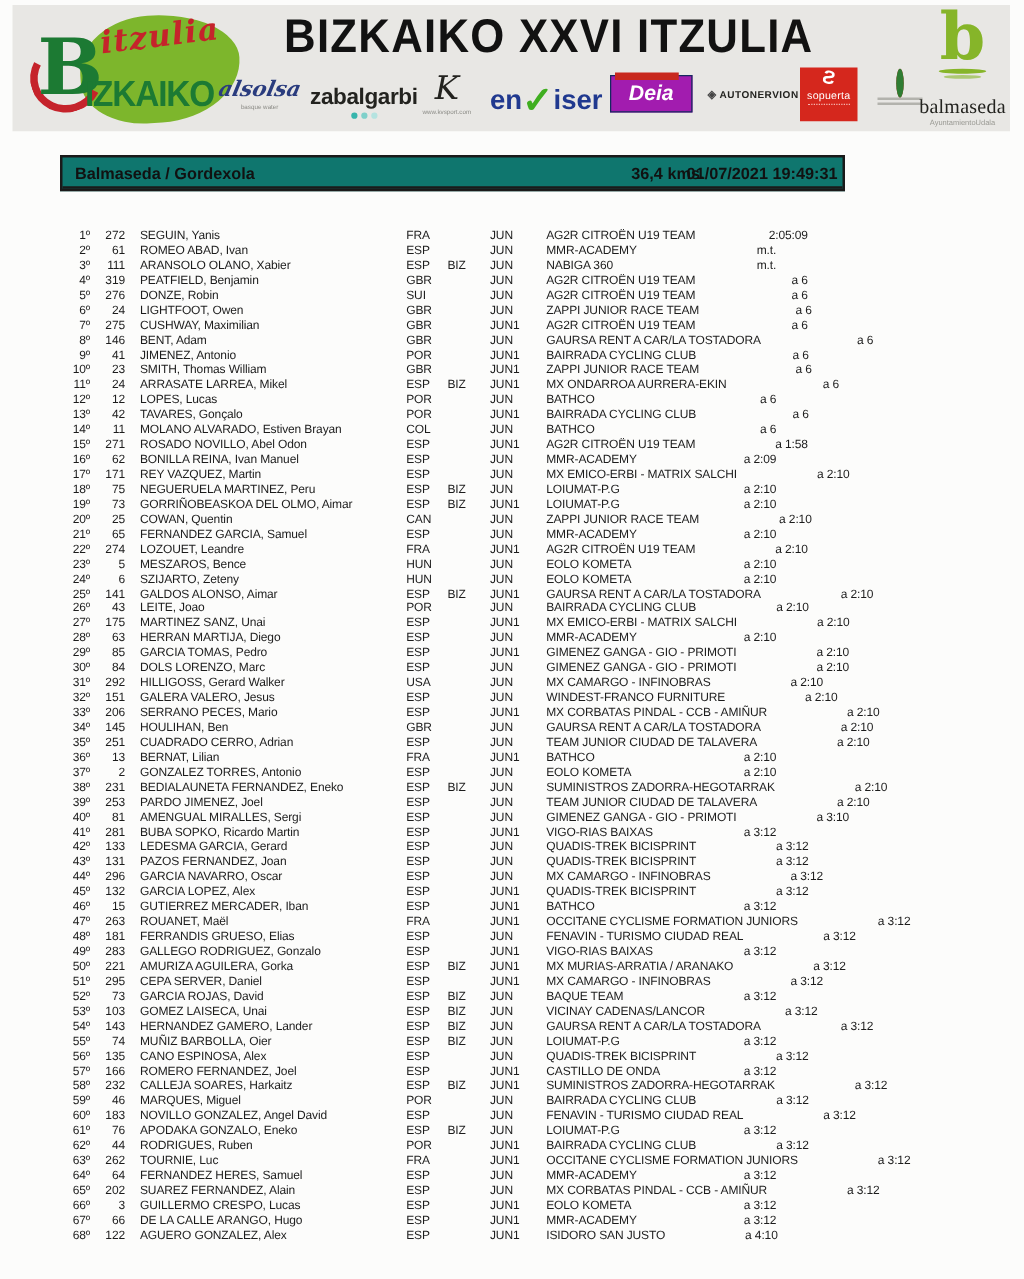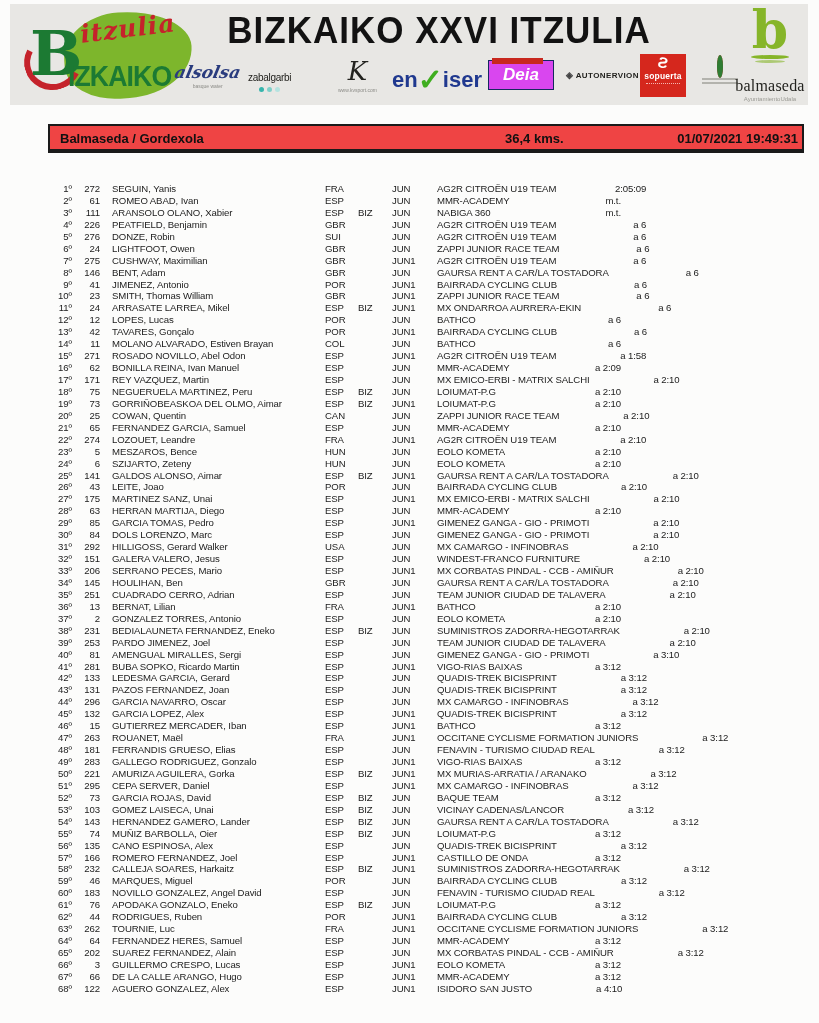--- a/index.html
+++ b/index.html
@@ -27,52 +27,52 @@
     border-left-color:#c5232b; border-bottom-color:#c5232b; border-radius:50%; transform:rotate(-18deg); }
   .itz-rest { position:absolute; left:40px; top:52px; font-size:29px; font-weight:bold; color:#1c7a33;
     letter-spacing:-1px; transform:scaleX(.92); transform-origin:left; }
   
   .sp { position:absolute; white-space:nowrap; }
   .sp-alsolsa { left:165px; top:58px; text-align:center; }
   .sp-alsolsa .scr { font-family:"DejaVu Serif", serif; font-style:italic; font-weight:bold; font-size:17px;
     color:#2a3c7e; transform:skewX(-12deg); display:inline-block; }
   .sp-sub { font-size:5px; color:#8b8b86; display:block; text-align:center; margin-top:1px; }
   .sp-zabalgarbi { left:238px; top:63px; text-align:center; }
-  .sp-zabalgarbi .zb { font-size:10px; font-weight:normal; color:#23231f; letter-spacing:-.3px; }
+  .sp-zabalgarbi .zb { font-size:18px; font-weight:bold; color:#23231f; letter-spacing:-.3px; }
   .zb-dots { display:flex; gap:3px; justify-content:center; margin-top:2px; }
   .zb-dots i { width:5px; height:5px; border-radius:50%; display:block; }
   .sp-kv { left:328px; top:52px; text-align:center; }
   .sp-kv .k { font-family:"DejaVu Serif", serif; font-style:italic; font-size:26px; color:#23231f; }
   .sp-enviser { left:382px; top:58px; font-weight:bold; }
   .sp-enviser .b { font-size:22px; color:#20398f;margin-top:21px; }
   .sp-enviser .chk { font-size:30px; color:#3fae1f; font-weight:bold; vertical-align:-3px; }
-  .sp-deia { left:478px; top:56px; width:66px; height:30px; background:#d946ef; border:1px solid #16295f; }
+  .sp-deia { left:478px; top:56px; width:66px; height:30px; background:#a21caf; border:1px solid #16295f; }
   .sp-deia .strip { position:absolute; left:3px; top:-3px; right:10px; height:6px; background:#c8281e; }
   .sp-deia .dtxt { position:absolute; left:0; right:0; top:4px; text-align:center; color:#fff;
     font-style:italic; font-weight:bold; font-size:17px; }
   .sp-auto { left:556px; top:66px; font-size:8px; font-weight:bold; color:#23231f; letter-spacing:.4px; }
   .sp-auto .ic { font-size:9px; color:#444; }
   .sp-sopuerta { left:630px; top:50px; width:46px; height:43px; background:#d5271d; text-align:center; }
   .sp-sopuerta .sw { color:#fff; font-size:15px; font-weight:bold; display:block; line-height:17px;
     transform:rotate(12deg); }
-  .sp-sopuerta .st { color:#fff; font-size:8.5px; font-weight:bold; display:block; letter-spacing:.2px; }
+  .sp-sopuerta .st { color:#fff; font-size:8.5px; font-weight:normal; display:block; letter-spacing:.2px; }
   .sp-sopuerta .tiny { display:block; height:2px; margin:2px 6px 0; border-top:1px dotted #f3b5b0; }
   .sp-emblem { left:690px; top:54px; text-align:center; width:40px; }
   .sp-emblem .ring { width:26px; height:26px; border-radius:50%; border:3px solid #2f7d33; background:#c2342c;
     margin:0 auto; box-shadow:inset 0 0 0 2px #e8e7e4; }
   .sp-emblem .l1, .sp-emblem .l2 { display:block; height:2px; background:#b3b3ad; margin:2px 2px 0; }
   
   .balmaseda { position:absolute; left:725px; top:2px; width:70px; text-align:center; }
   .bal-b { font-family:"DejaVu Serif", serif; font-weight:bold; font-size:52px; line-height:48px; color:#86b529; }
   .bal-refl { height:4px; background:#86b529; border-radius:50%; margin:1px 16px 0; }
   .bal-refl.r2 { opacity:.6; margin:1px 20px 0; height:3px; }
   .bal-name { font-family:"Liberation Serif", serif; font-size:16px; color:#23231f; margin-top:14px; letter-spacing:.2px; }
   .bal-sub { font-size:6px; color:#9a9a94; margin-top:1px; }
   
-  .info { position:absolute; left:48px; top:124px; width:756px; border:2px solid #1a1a1a; background:#ef4444; }
+  .info { position:absolute; left:48px; top:124px; width:628px; border:2px solid #1a1a1a; background:#0f766e; }
   .info-row { position:relative; height:25px; line-height:25px; font-weight:bold; font-size:13px; color:#111; }
   .info-row.r1 { border-bottom:2px solid #1a1a1a; }
   .info-row span { position:absolute; white-space:nowrap; }
   .i-route { left:10px; }
   .i-dist { left:455px; }
   .i-date { right:4px;margin-left:12px; }
   .i-etapa { left:10px; }
   .i-media { left:295px; }
   .i-pag { right:50px; }
   .i-pagnum { right:10px; }
@@ -187,21 +187,21 @@
         <span class="cell c-bib">111</span>
         <span class="cell c-name">ARANSOLO OLANO, Xabier</span>
         <span class="cell c-country">ESP</span>
         <span class="cell c-biz">BIZ</span>
         <span class="cell c-cat">JUN</span>
         <span class="cell c-team">NABIGA 360</span>
         <span class="cell c-time">m.t.</span>
       </div>
       <div class="rrow">
         <span class="cell c-pos">4º</span>
-        <span class="cell c-bib">226</span>
+        <span class="cell c-bib">319</span>
         <span class="cell c-name">PEATFIELD, Benjamin</span>
         <span class="cell c-country">GBR</span>
         <span class="cell c-biz"></span>
         <span class="cell c-cat">JUN</span>
         <span class="cell c-team">AG2R CITROËN U19 TEAM</span>
         <span class="cell c-time">a 6</span>
       </div>
       <div class="rrow">
         <span class="cell c-pos">5º</span>
         <span class="cell c-bib">276</span>

